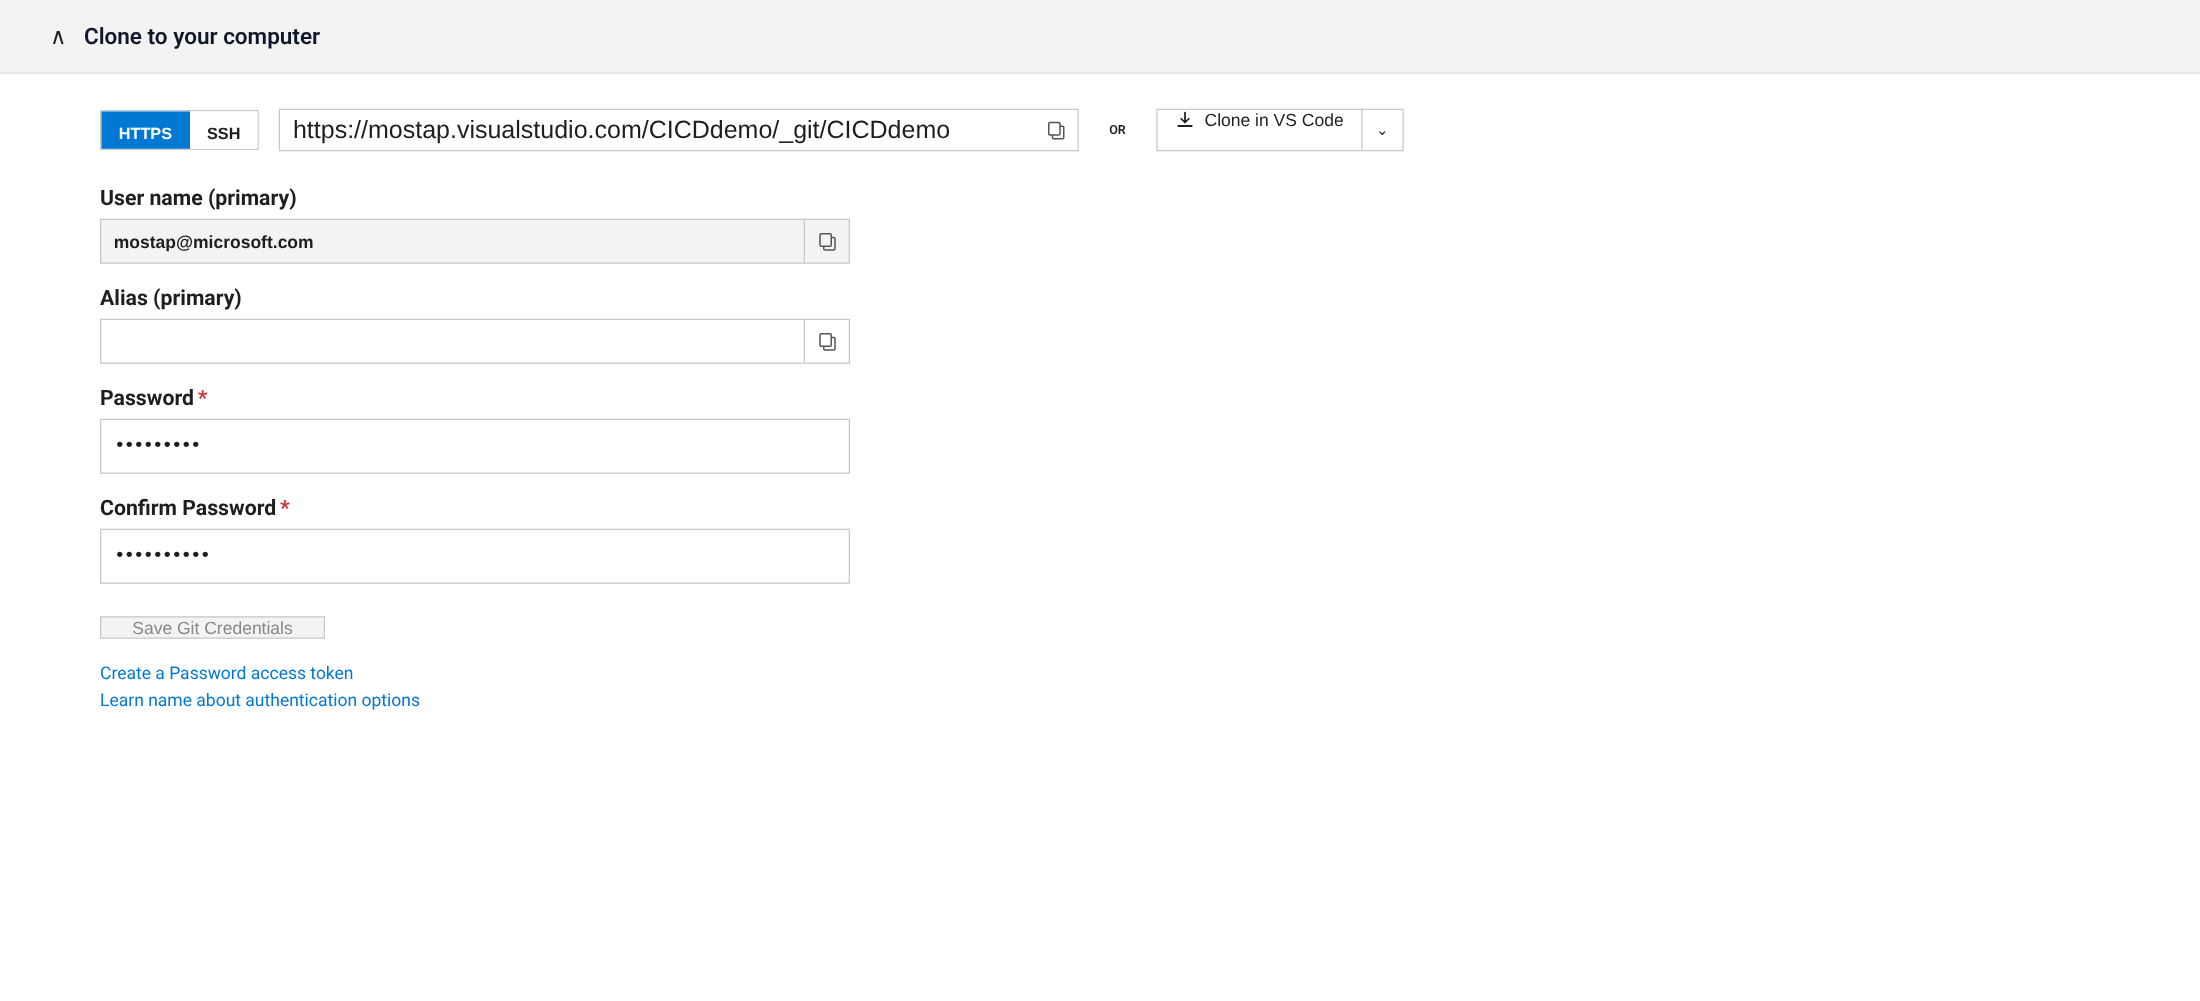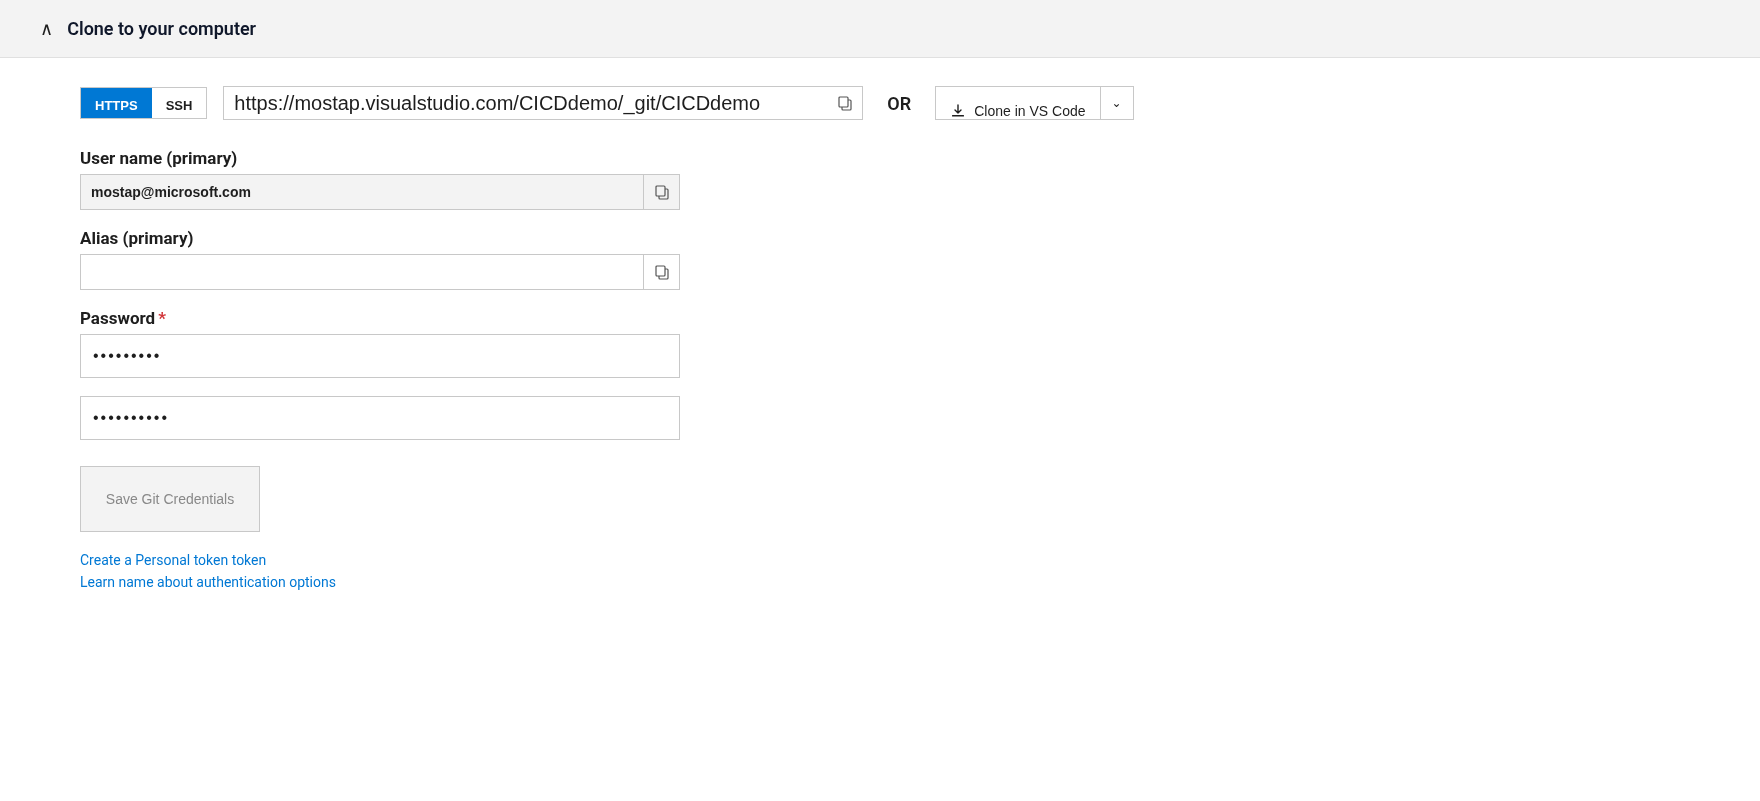--- a/index.html
+++ b/index.html
@@ -116,39 +116,39 @@
       cursor: pointer;
       color: #555;
       border-left: 1px solid #c8c8c8;
       background: transparent;
       border: none;
       outline: none;
       padding: 0;
     }
 
     .or-text {
-      font-size: 18px;
+      font-size: 10px;
       font-weight: 600;
       color: #1e1e1e;
       padding: 0 8px;
     }
 
     .clone-vscode-btn {
       display: flex;
       align-items: center;
       height: 34px;
       border: 1px solid #c8c8c8;
       background: #ffffff;
       cursor: pointer;
       outline: none;
     }
 
     .clone-vscode-main {
       display: flex;
-      align-items: flex-end;
+      align-items: flex-start;
       gap: 8px;
       padding: 0 14px;
       height: 100%;
       font-size: 14px;
       font-weight: 400;
       color: #1e1e1e;
       border-right: 1px solid #c8c8c8;
     }
 
     .clone-vscode-arrow {
@@ -251,21 +251,21 @@
       background: transparent;
       height: 100%;
       letter-spacing: 2px;
     }
 
     
     .save-btn {
       display: inline-flex;
       align-items: center;
       justify-content: center;
-      padding: 24px 18px;
+      padding: 0 18px;
       background: #f3f3f3;
       border: 1px solid #c8c8c8;
       color: #888;
       font-size: 14px;
       cursor: pointer;
       outline: none;
       margin-top: 8px;
       margin-bottom: 20px;
       min-width: 180px;
     }
@@ -362,26 +362,29 @@
       <label class="form-label">
         <span>Password</span><span class="required-star">*</span>
       </label>
       <div class="password-input-container">
         <input class="password-input" type="password" value="password1" style="">
       </div>
     </div>
 
     
     <div class="form-group">
+      <label class="form-label">
+        <span>Confirm Password</span><span class="required-star">*</span>
+      </label>
       <div class="password-input-container">
         <input class="password-input" type="password" value="password12" style="">
       </div>
     </div>
 
     
     <button class="save-btn">Save Git Credentials</button>
 
     
-    <a class="link-blue">Create a Personal token token</a>
+    <a class="link-blue">Create a Password access token</a>
     <a class="link-blue">Learn name about authentication options</a>
 
   </div>
 </div>
 
 </body></html>

